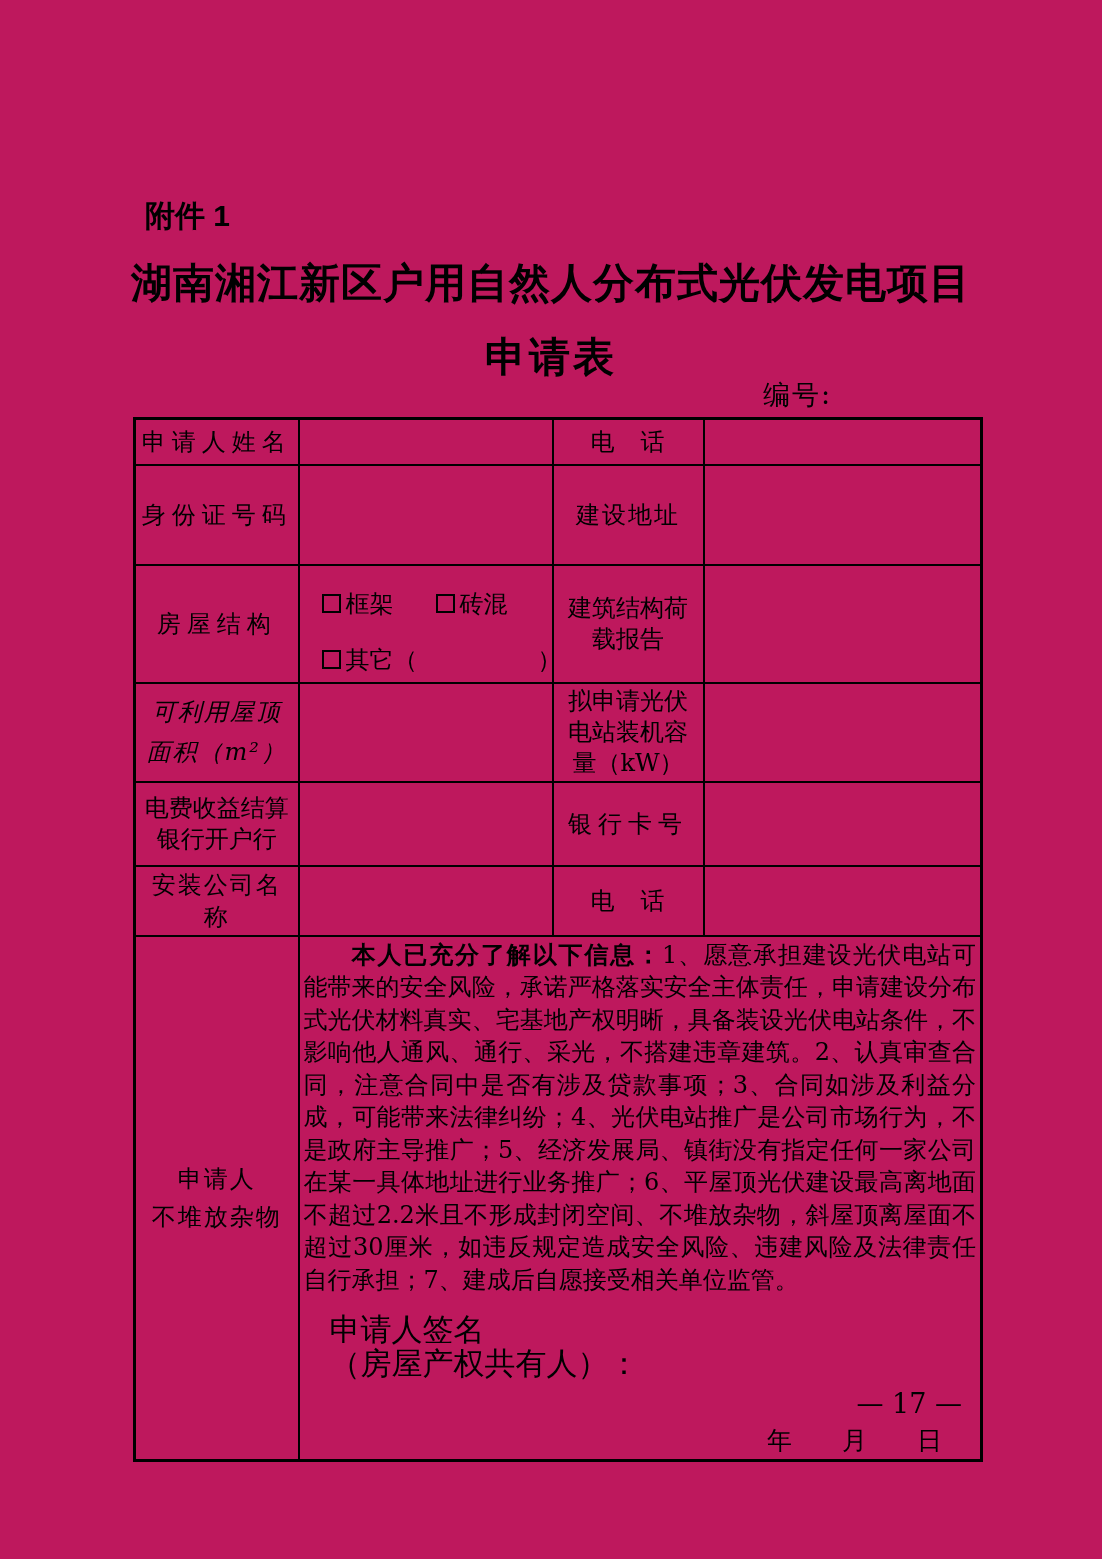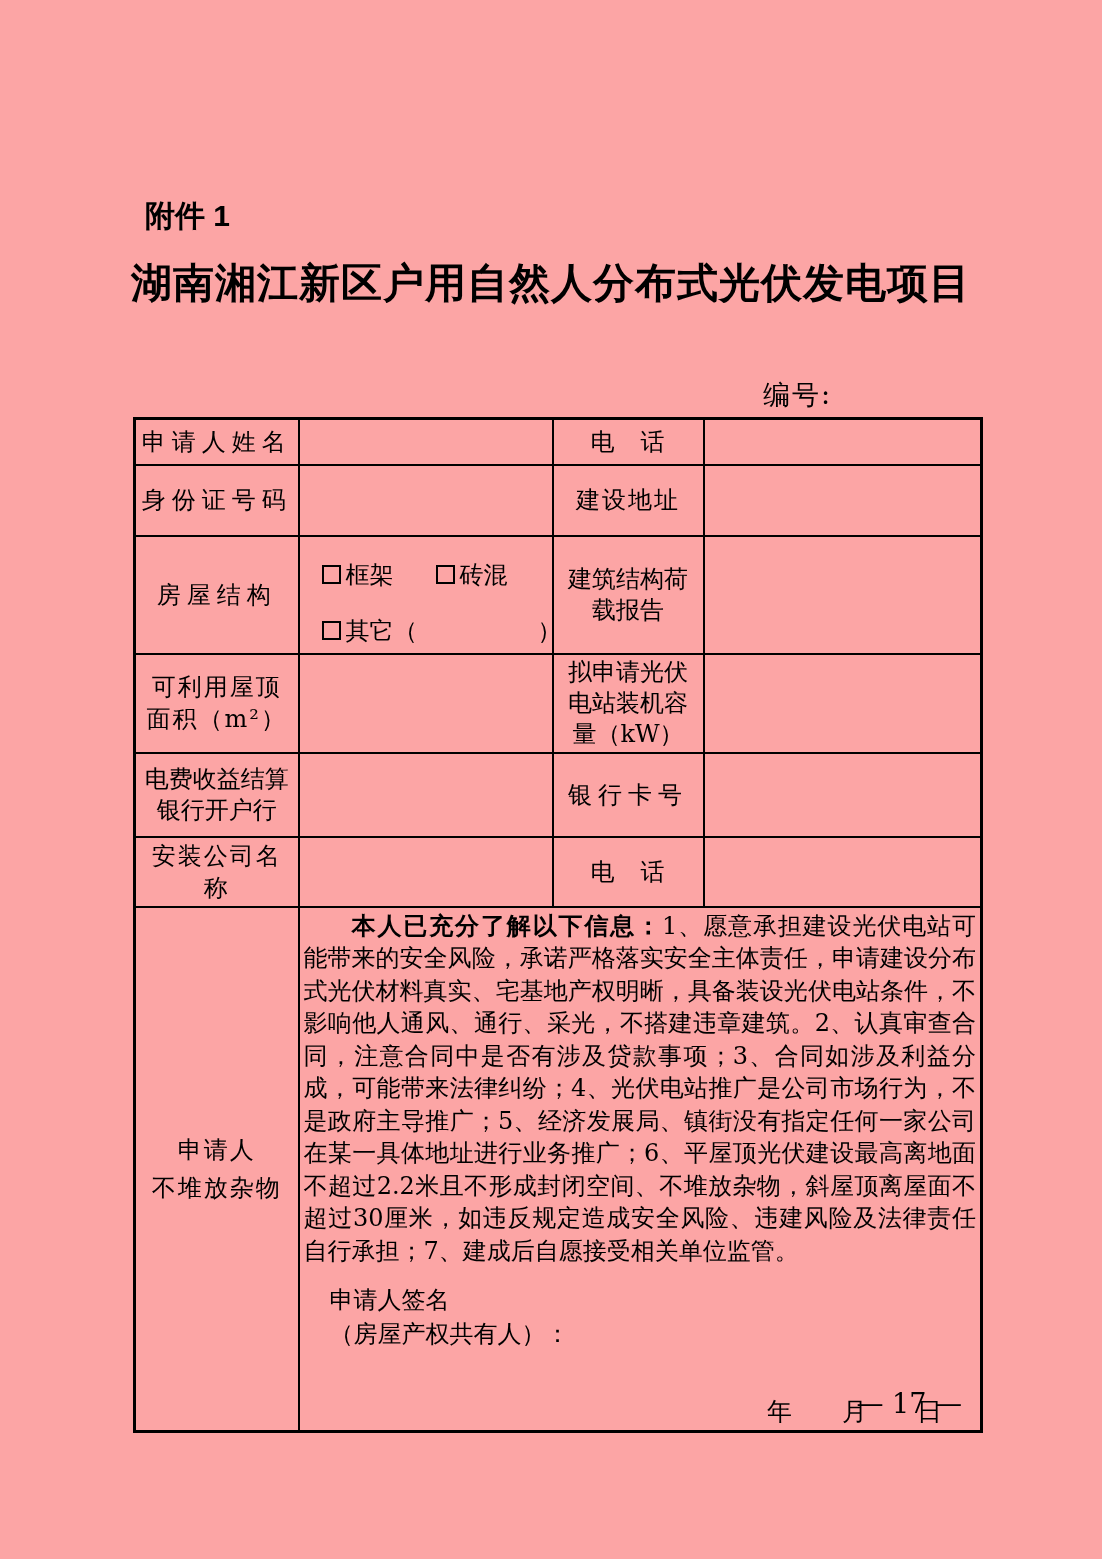--- a/index.html
+++ b/index.html
@@ -6,21 +6,21 @@
   html, body { margin: 0; padding: 0; }
   body {
     width: 1102px; height: 1559px;
     background: #ffffff;
     color: #000000;
     font-family: "DejaVu Serif", "Liberation Serif", serif;
   }
   .sheet {
     position: relative;
     width: 1102px; height: 1559px;
-    background: #fca5a5;
+    background: #be185d;
     overflow: hidden;
   }
   .attachment {
     position: absolute;
     left: 145px; top: 196px;
     font-size: 30px;
     font-weight: bold;
     font-family: "Liberation Sans", "DejaVu Sans", sans-serif;
   }
   .title-line {
@@ -72,21 +72,21 @@
   .pledge {
     margin: 0;
     font-size: 24px;
     line-height: 32.5px;
     text-align: justify;
     text-indent: 2em;
   }
   .pledge b { letter-spacing: 1px; }
   .sig-block {
     margin: 16px 0 0 26px;
-    font-size: 24px;
+    font-size: 31px;
     line-height: 34px;
   }
   .date-line {
     margin: 44px 34px 0 0;
     text-align: right;
     font-size: 25px;
   }
   .footer-page {
     position: absolute;
     left: 0; top: 1388px;
@@ -97,58 +97,59 @@
   }
 </style>
 </head>
 <body>
 
 <div class="sheet">
 
   <div class="attachment">附件 1</div>
 
   <div class="title-line l1">湖南湘江新区户用自然人分布式光伏发电项目</div>
+  <div class="title-line l2">申请表</div>
 
   <div class="number-label">编号:</div>
 
   <table class="form">
     <colgroup>
       <col style="width:164px">
         <col style="width:254px">
         <col style="width:151px">
         <col style="width:278px">
     </colgroup>
     <tbody>
         <tr>
       <td class="lab-s" style="height:46px">申请人姓名</td>
       <td></td>
       <td class="lab">电　话</td>
       <td></td>
     </tr>
     <tr>
-      <td class="lab-s" style="height:71px">身份证号码</td>
+      <td class="lab-s" style="height:100px">身份证号码</td>
       <td></td>
       <td class="lab-m">建设地址</td>
       <td></td>
     </tr>
     <tr>
       <td class="lab-s" style="height:76px">房屋结构</td>
       <td>
         <div class="cb-line">
           <span class="cb-item first"><span class="cb-box"></span><span>框架</span></span><span class="cb-item"><span class="cb-box"></span><span>砖混</span></span>
         </div>
         <div class="cb-line">
           <span class="cb-item"><span class="cb-box"></span><span>其它（　　　　　）</span></span>
         </div>
       </td>
       <td class="lab-t">建筑结构荷载报告</td>
       <td></td>
     </tr>
     <tr>
-      <td class="lab-m" style="height:88px; line-height:32px;">可利用屋顶面积（m²）</td>
+      <td class="lab-m" style="height:88px; line-height:40px;font-style:italic;">可利用屋顶面积（m²）</td>
       <td></td>
       <td class="lab-t">拟申请光伏电站装机容量（kW）</td>
       <td></td>
     </tr>
     <tr>
       <td class="lab-t" style="height:84px">电费收益结算银行开户行</td>
       <td></td>
       <td class="lab-s">银行卡号</td>
       <td></td>
     </tr>

